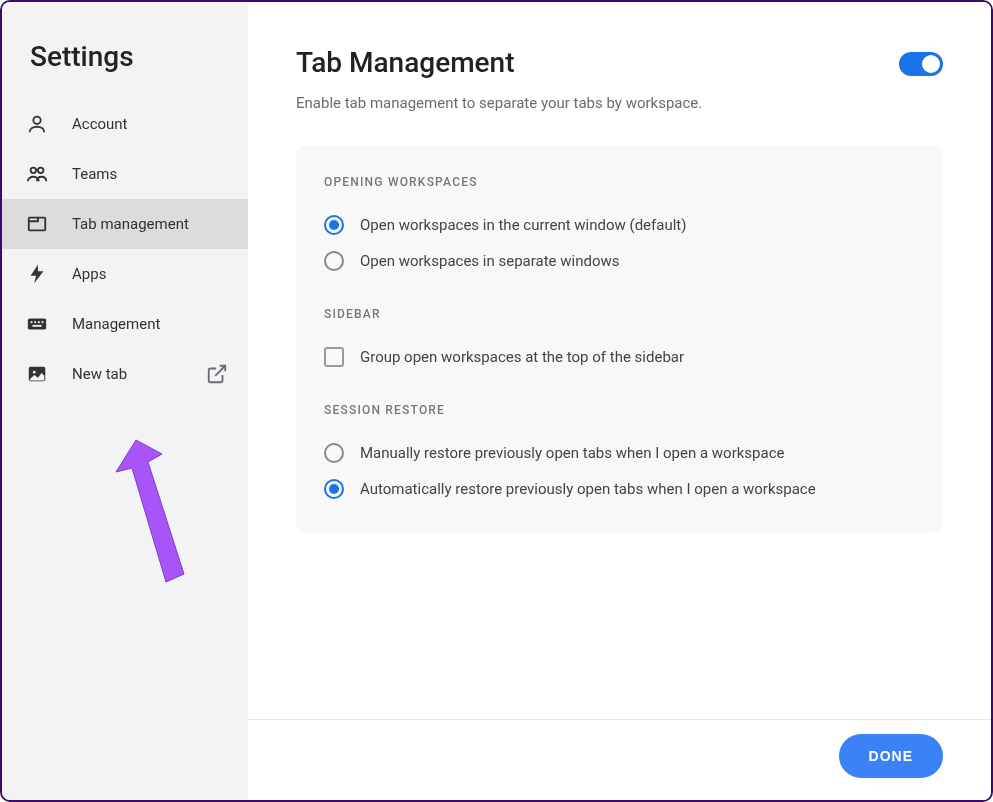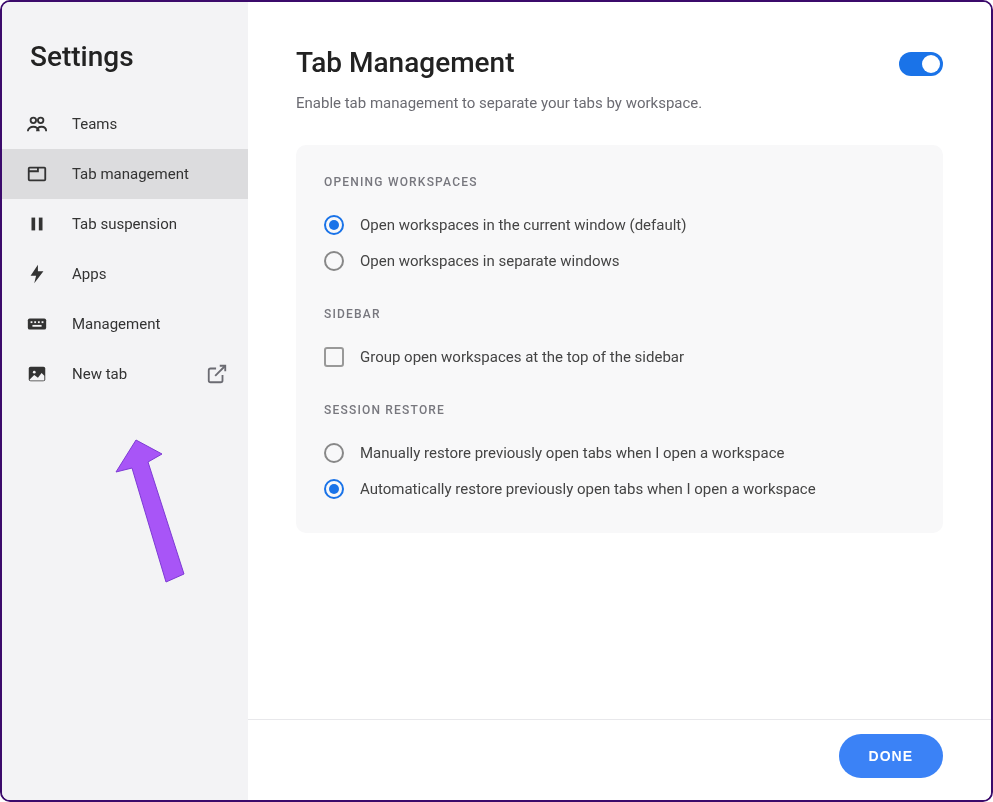--- a/index.html
+++ b/index.html
@@ -197,20 +197,29 @@
     }
   </style>
 </head>
 <body>
 
 <div class="container">
 
   <aside class="sidebar">
     <div class="sidebar-title">Settings</div>
 
+    <div class="sidebar-item">
+      <span class="icon">
+        <svg viewBox="0 0 24 24" fill="none" stroke="#333" stroke-width="2">
+            <circle cx="12" cy="8" r="4"></circle>
+            <path d="M4 21c0-4 4-6 8-6s8 2 8 6"></path>
+          </svg>
+      </span>
+      <span class="sidebar-item-label">Account</span>
+    </div>
 
     <div class="sidebar-item">
       <span class="icon">
         <svg viewBox="0 0 24 24" fill="none" stroke="#333" stroke-width="2">
             <circle cx="8" cy="8" r="3"></circle>
             <circle cx="16" cy="8" r="3"></circle>
             <path d="M2 20c0-3 3-5 6-5s6 2 6 5"></path>
             <path d="M12 20c0-3 2-5 5-5s5 2 5 5"></path>
           </svg>
       </span>
@@ -220,29 +229,20 @@
     <div class="sidebar-item active">
       <span class="icon">
         <svg viewBox="0 0 24 24" fill="none" stroke="#333" stroke-width="2">
             <rect x="3" y="5" width="18" height="14" rx="1"></rect>
             <path d="M3 9h10V5"></path>
           </svg>
       </span>
       <span class="sidebar-item-label">Tab management</span>
     </div>
 
-    <div class="sidebar-item">
-      <span class="icon">
-        <svg viewBox="0 0 24 24" fill="#333">
-            <rect x="6" y="5" width="4" height="14"></rect>
-            <rect x="14" y="5" width="4" height="14"></rect>
-          </svg>
-      </span>
-      <span class="sidebar-item-label">Tab suspension</span>
-    </div>
 
     <div class="sidebar-item">
       <span class="icon">
         <svg viewBox="0 0 24 24" fill="#333">
             <path d="M13 2 L5 14 H11 L9 22 L19 9 H13 Z"></path>
           </svg>
       </span>
       <span class="sidebar-item-label">Apps</span>
     </div>
 

